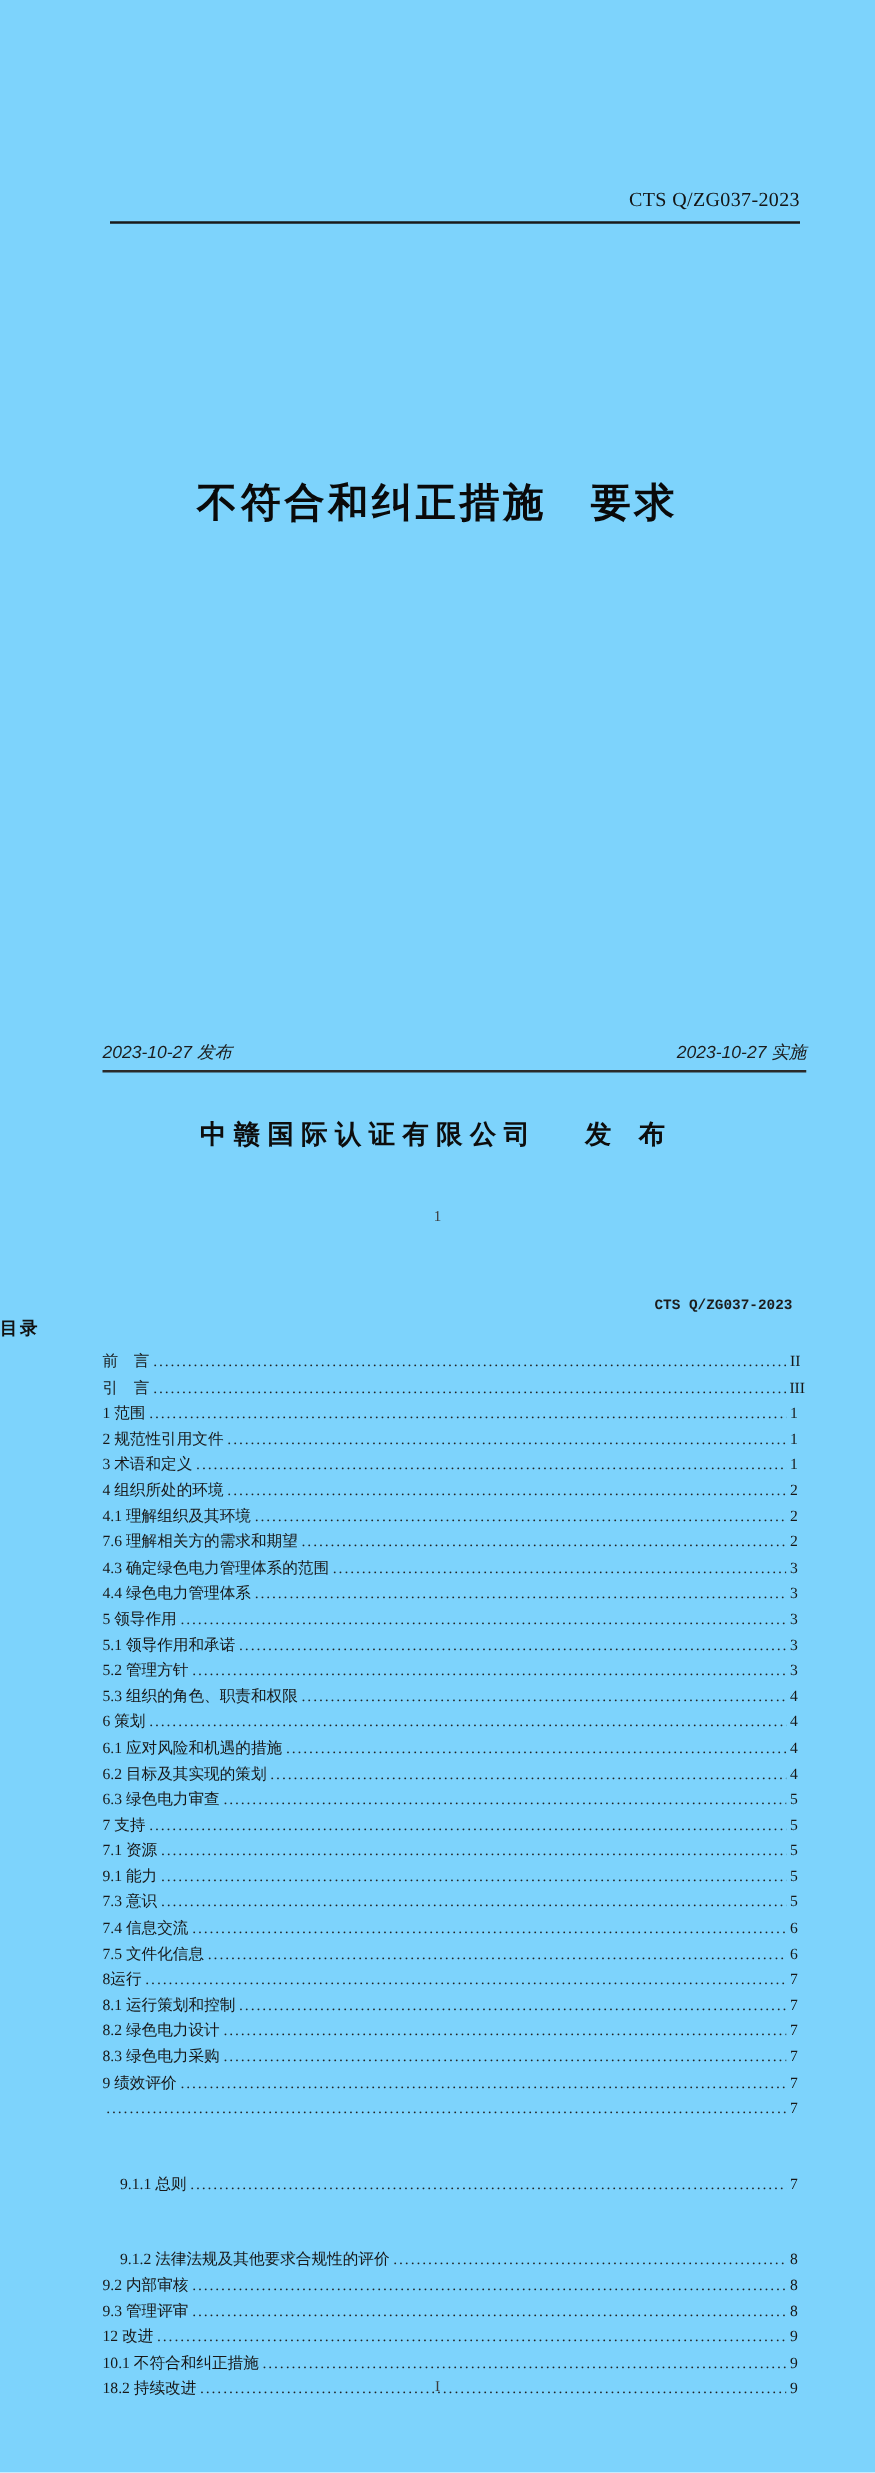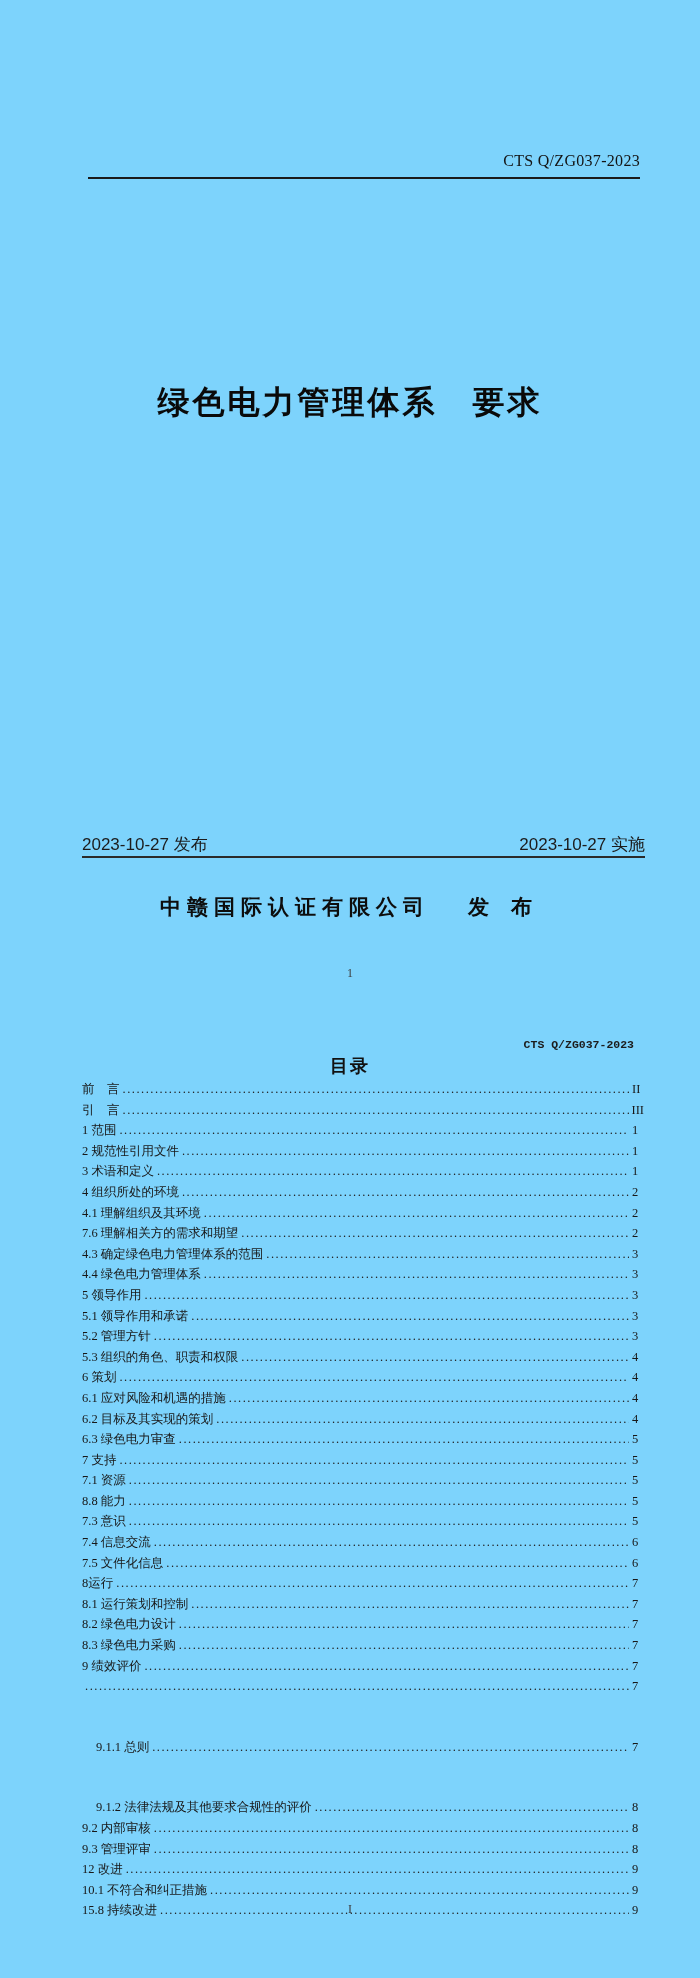--- a/index.html
+++ b/index.html
@@ -26,21 +26,21 @@
     position:absolute; top:381px; left:0; width:700px;
     text-align:center;
     font-family:"Liberation Sans", sans-serif;
     font-weight:bold;
     font-size:32px; letter-spacing:3px; color:#0a0a0a;
   }
   .dates-row {
     position:absolute; top:833px; left:82px; right:55px;
     display:flex; justify-content:space-between;
     font-family:"Liberation Sans", sans-serif;
-    font-size:17px; color:#1c1c1c;
+    font-size:14px; color:#1c1c1c;font-style:italic;
   }
   .rule-dates {
     position:absolute; top:856px; left:82px; width:563px; height:2px;
     background:#2a2a2a;
   }
   .company-row {
     position:absolute; top:893px; left:0; width:700px;
     display:flex; justify-content:center; align-items:center; gap:38px;
     font-family:"Liberation Sans", sans-serif;
     font-weight:bold; color:#0d0d0d;
@@ -57,24 +57,23 @@
   
   .header-right-2 {
     position:absolute; top:1038px; left:0; right:66px;
     text-align:right;
     font-family:"Liberation Mono", monospace;
     font-weight:600;
     font-size:11.5px; color:#1c1c1c;
   }
   .toc-title {
     position:absolute; top:1054px; left:0; width:700px;
-    text-align:center;
     font-family:"Liberation Sans", sans-serif;
     font-weight:bold;
-    font-size:18px; letter-spacing:2px; color:#111111;
+    font-size:14px; letter-spacing:2px; color:#111111;
   }
   .toc-list {
     position:absolute; top:1079px; left:82px; width:562px;
   }
   .toc-row {
     display:flex; align-items:baseline;
     height:20.6px; line-height:20.6px;
     font-family:"Liberation Serif", serif;
     font-size:12.5px; color:#181818;
     white-space:nowrap;
@@ -88,21 +87,21 @@
   .toc-page { flex:none; text-align:left; min-width:12px; }
 </style>
 </head>
 <body>
 
 <div class="canvas">
 
   <div>
     <div class="header-right-1">CTS Q/ZG037-2023</div>
     <div class="rule-header"></div>
-    <div class="doc-title">绿色电力管理体系　要求</div>
+    <div class="doc-title">不符合和纠正措施　要求</div>
     <div class="dates-row">
       <span>2023-10-27 发布</span>
       <span>2023-10-27 实施</span>
     </div>
     <div class="rule-dates"></div>
     <div class="company-row">
       <span class="company-name">中赣国际认证有限公司</span>
       <span class="publish-label">发 布</span>
     </div>
     <div class="pagenum pagenum-1">1</div>
@@ -206,21 +205,21 @@
           <span class="toc-label">7 支持</span>
           <span class="dots">............................................................................................................................................................................................................................</span>
           <span class="toc-page">5</span>
         </div>
         <div class="toc-row">
           <span class="toc-label">7.1 资源</span>
           <span class="dots">............................................................................................................................................................................................................................</span>
           <span class="toc-page">5</span>
         </div>
         <div class="toc-row">
-          <span class="toc-label">8.8 能力</span>
+          <span class="toc-label">9.1 能力</span>
           <span class="dots">............................................................................................................................................................................................................................</span>
           <span class="toc-page">5</span>
         </div>
         <div class="toc-row">
           <span class="toc-label">7.3 意识</span>
           <span class="dots">............................................................................................................................................................................................................................</span>
           <span class="toc-page">5</span>
         </div>
         <div class="toc-row">
           <span class="toc-label">7.4 信息交流</span>
@@ -285,21 +284,21 @@
           <span class="toc-label">12 改进</span>
           <span class="dots">............................................................................................................................................................................................................................</span>
           <span class="toc-page">9</span>
         </div>
         <div class="toc-row">
           <span class="toc-label">10.1 不符合和纠正措施</span>
           <span class="dots">............................................................................................................................................................................................................................</span>
           <span class="toc-page">9</span>
         </div>
         <div class="toc-row">
-          <span class="toc-label">15.8 持续改进</span>
+          <span class="toc-label">18.2 持续改进</span>
           <span class="dots">............................................................................................................................................................................................................................</span>
           <span class="toc-page">9</span>
         </div>
       </div>
     <div class="pagenum pagenum-2">I</div>
   </div>
 
 </div>
 
 </body></html>

